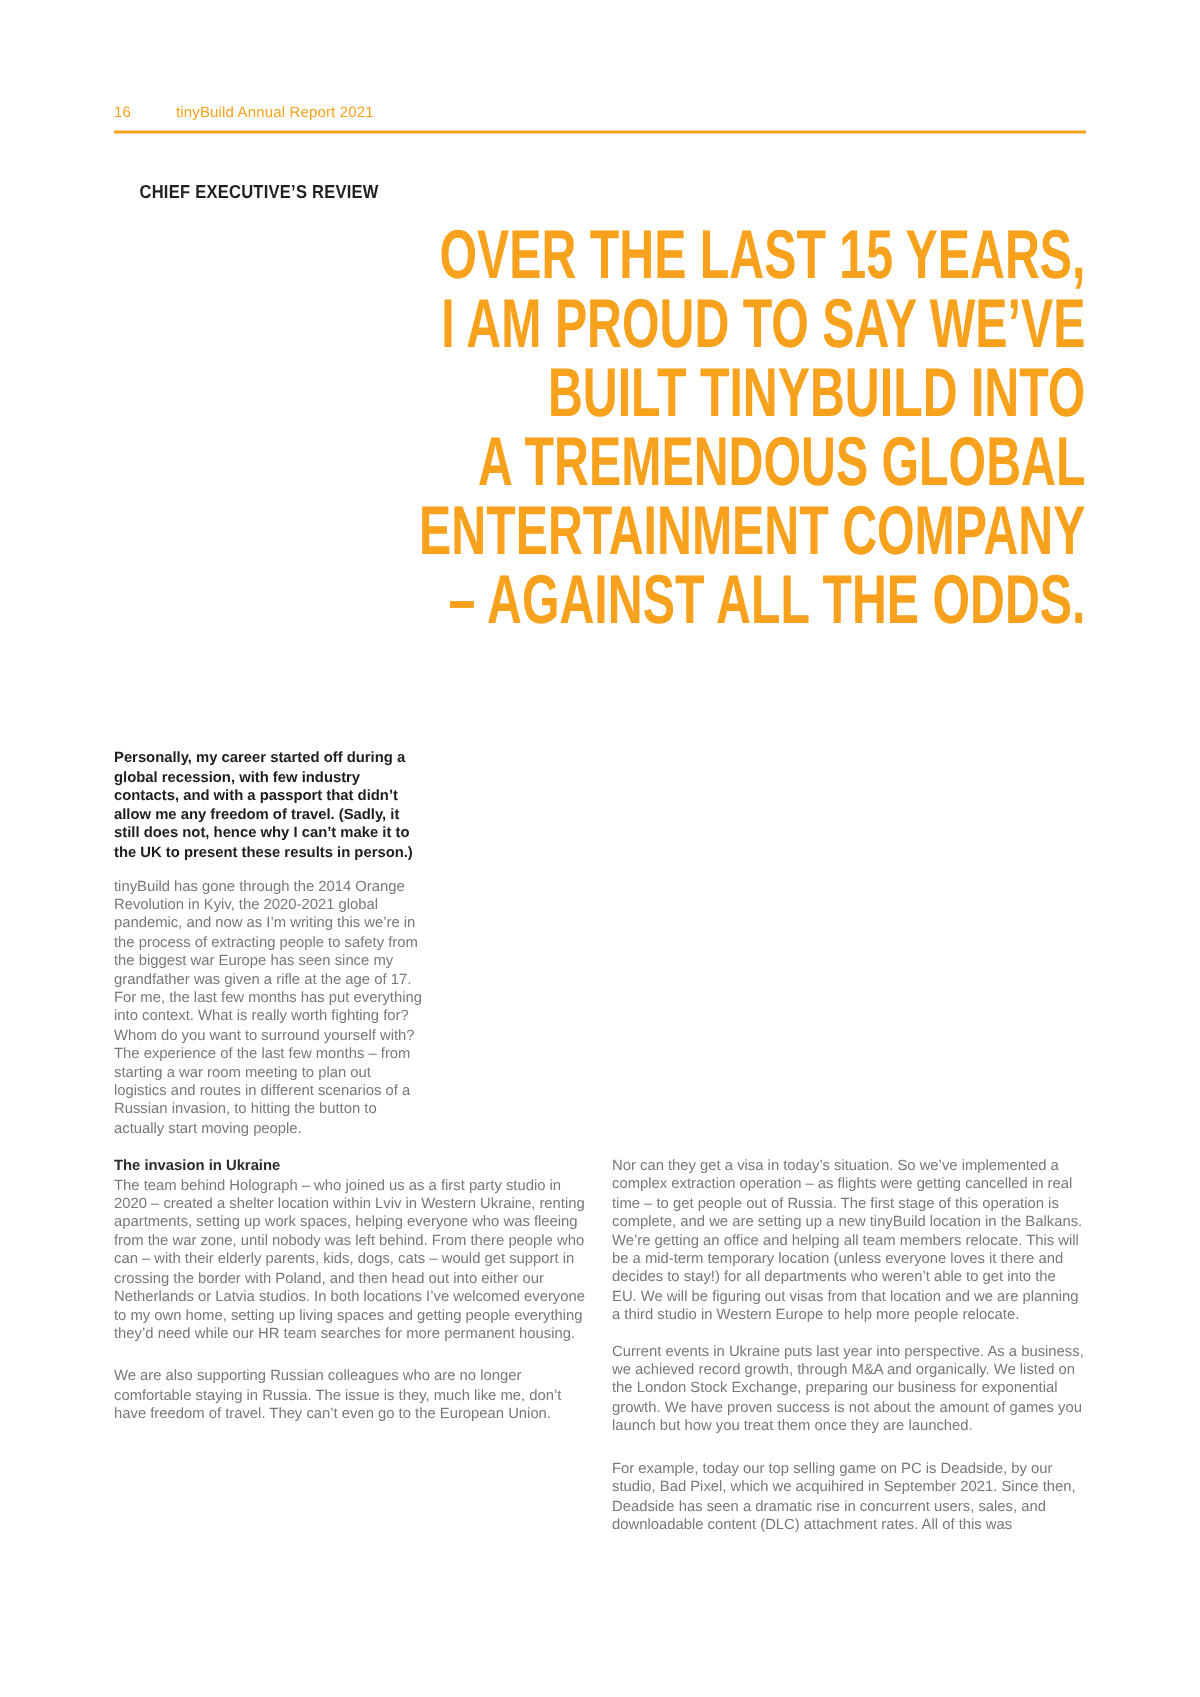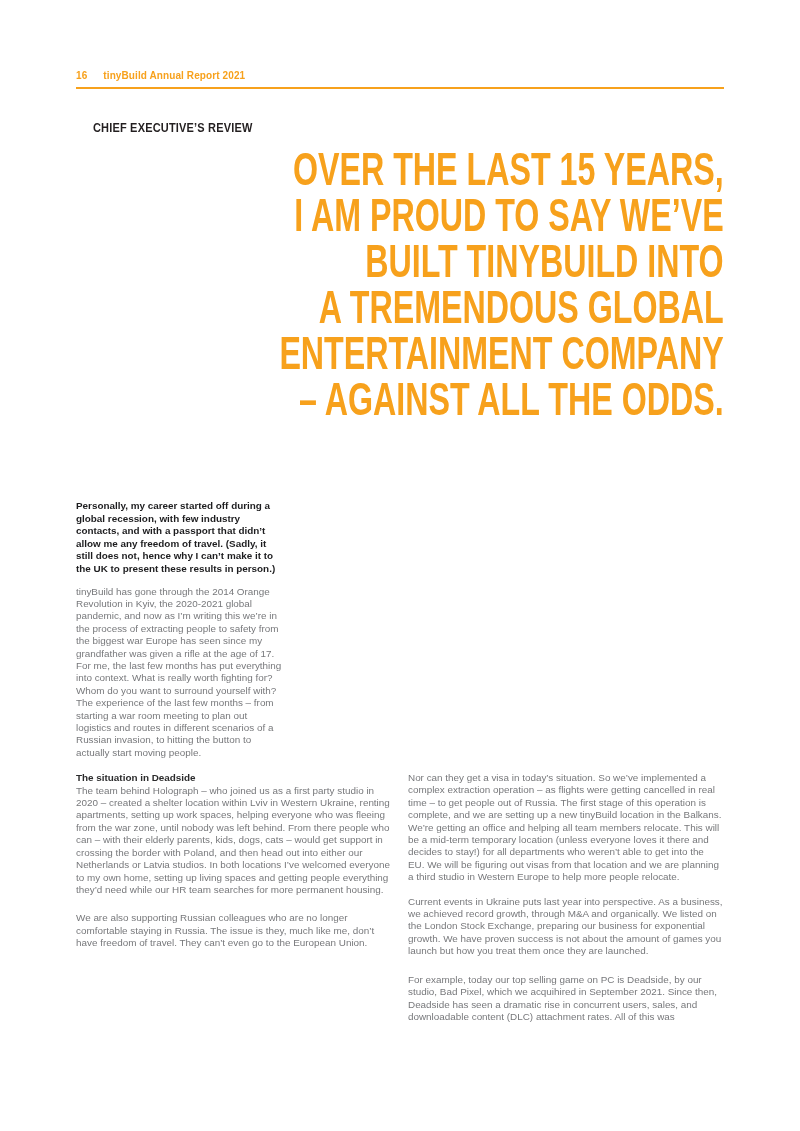--- a/index.html
+++ b/index.html
@@ -12,24 +12,24 @@
     background: #ffffff;
     font-family: "Liberation Sans", sans-serif;
     color: #1b1b1b;
     overflow: hidden;
   }
   .page-header {
     position: absolute;
     left: 76px;
     top: 70px;
     display: flex;
-    gap: 16px;
+    gap: 30px;
     align-items: flex-end;
     color: #F7A11C;
-    font-weight: 700;
+    font-weight: 400;
     font-size: 10px;
     letter-spacing: .1px;
   }
   .header-rule {
     position: absolute;
     left: 76px;
     right: 76px;
     top: 87px;
     height: 0;
     border-top: 2px solid #F7A11C;
@@ -119,21 +119,21 @@
     <div>A TREMENDOUS GLOBAL</div>
     <div>ENTERTAINMENT COMPANY</div>
     <div>– AGAINST ALL THE ODDS.</div>
   </div>
 
   <div class="columns">
 
     <div class="col left">
       <p class="intro">Personally, my career started off during a global recession, with few industry contacts, and with a passport that didn’t allow me any freedom of travel. (Sadly, it still does not, hence why I can’t make it to the UK to present these results in person.)</p>
       <p class="body-text narrow">tinyBuild has gone through the 2014 Orange Revolution in Kyiv, the 2020-2021 global pandemic, and now as I’m writing this we’re in the process of extracting people to safety from the biggest war Europe has seen since my grandfather was given a rifle at the age of 17. For me, the last few months has put everything into context. What is really worth fighting for? Whom do you want to surround yourself with? The experience of the last few months – from starting a war room meeting to plan out logistics and routes in different scenarios of a Russian invasion, to hitting the button to actually start moving people.</p>
-      <h2 class="subhead">The situation in Deadside</h2>
+      <h2 class="subhead">The invasion in Ukraine</h2>
       <p class="body-text">The team behind Holograph – who joined us as a first party studio in 2020 – created a shelter location within Lviv in Western Ukraine, renting apartments, setting up work spaces, helping everyone who was fleeing from the war zone, until nobody was left behind. From there people who can – with their elderly parents, kids, dogs, cats – would get support in crossing the border with Poland, and then head out into either our Netherlands or Latvia studios. In both locations I’ve welcomed everyone to my own home, setting up living spaces and getting people everything they’d need while our HR team searches for more permanent housing.</p>
       <p class="body-text gap-lg">We are also supporting Russian colleagues who are no longer comfortable staying in Russia. The issue is they, much like me, don’t have freedom of travel. They can’t even go to the European Union.</p>
     </div>
 
     <div class="col right">
       <p class="body-text">Nor can they get a visa in today’s situation. So we’ve implemented a complex extraction operation – as flights were getting cancelled in real time – to get people out of Russia. The first stage of this operation is complete, and we are setting up a new tinyBuild location in the Balkans. We’re getting an office and helping all team members relocate. This will be a mid-term temporary location (unless everyone loves it there and decides to stay!) for all departments who weren’t able to get into the EU. We will be figuring out visas from that location and we are planning a third studio in Western Europe to help more people relocate.</p>
       <p class="body-text">Current events in Ukraine puts last year into perspective. As a business, we achieved record growth, through M&amp;A and organically. We listed on the London Stock Exchange, preparing our business for exponential growth. We have proven success is not about the amount of games you launch but how you treat them once they are launched.</p>
       <p class="body-text gap-lg">For example, today our top selling game on PC is Deadside, by our studio, Bad Pixel, which we acquihired in September 2021. Since then, Deadside has seen a dramatic rise in concurrent users, sales, and downloadable content (DLC) attachment rates. All of this was</p>
     </div>
 

